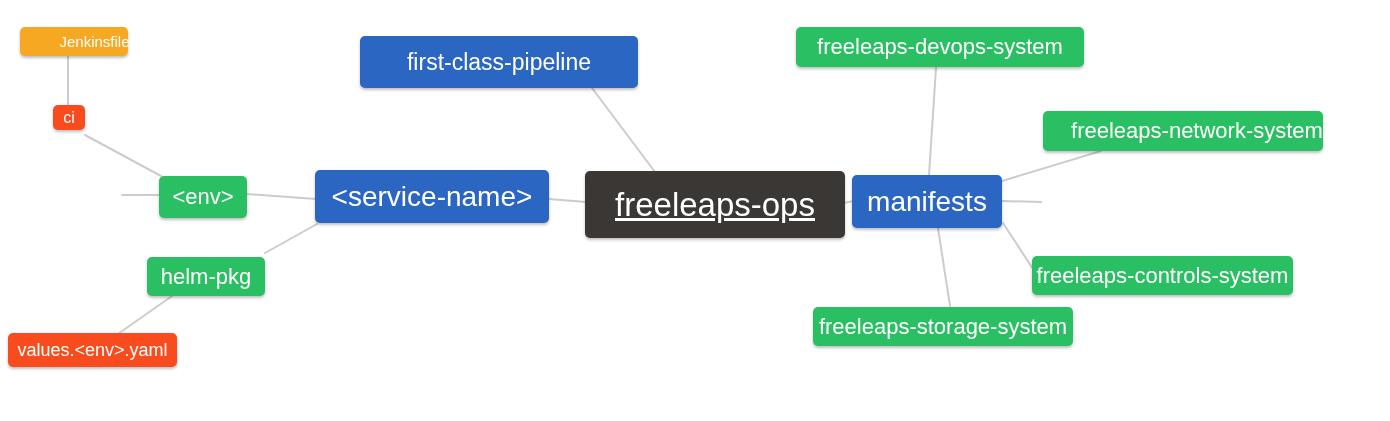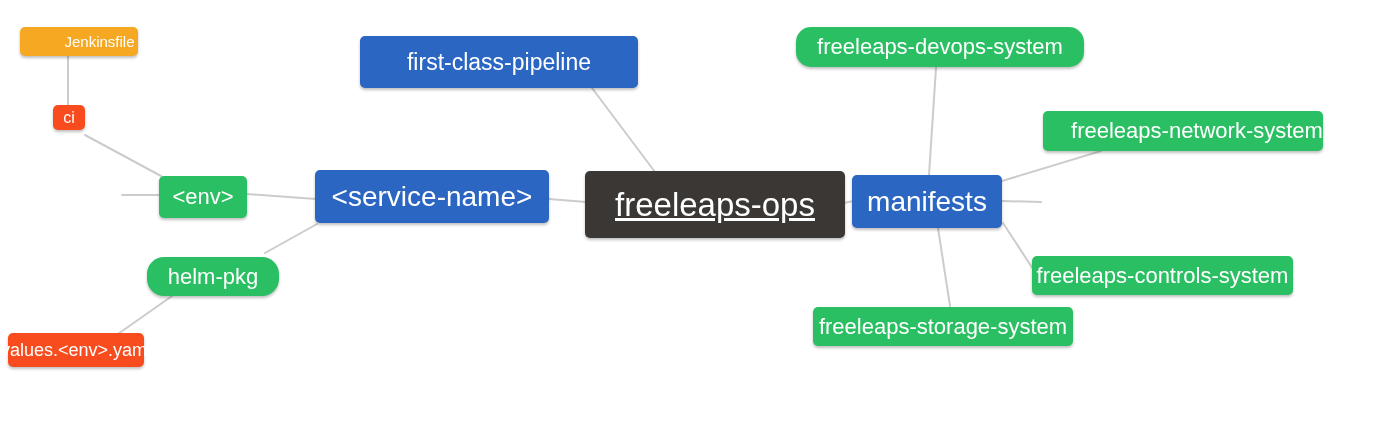--- a/index.html
+++ b/index.html
@@ -41,31 +41,31 @@
     box-sizing: border-box;
     font-weight: 400;
   }
   .root-node   { background: var(--root,   #3b3734); text-decoration: underline; }
   .lv1         { background: var(--level1, #2b66c2); }
   .lv2         { background: var(--level2, #2abf62); }
   .lv3         { background: var(--level3, #f94c1e); }
   .lv4         { background: var(--level4, #f6a822); }
 
   
-  .n-jenkinsfile { left: 20px;   top: 27px;  width: 118px;  height: 29px; font-size: 15px; padding-left: 41px; }
+  .n-jenkinsfile { left: 20px;   top: 27px;  width: 108px;  height: 29px; font-size: 15px; padding-left: 41px; }
   .n-ci          { left: 53px;   top: 105px; width: 32px;  height: 25px; font-size: 16px; }
   .n-argo        { left: 31px;   top: 177px; width: 91px;  height: 35px; font-size: 18px; }
   .n-env         { left: 159px;  top: 176px; width: 88px;  height: 42px; font-size: 22px; }
-  .n-helm        { left: 147px;  top: 257px; width: 132px; height: 39px; font-size: 22px; border-radius: 17px; }
-  .n-values      { left: 8px;    top: 333px; width: 136px; height: 34px; font-size: 18px; }
+  .n-helm        { left: 147px;  top: 257px; width: 118px; height: 39px; font-size: 22px; }
+  .n-values      { left: 8px;    top: 333px; width: 169px; height: 34px; font-size: 18px; }
   .n-fcp         { left: 315px;  top: 36px;  width: 278px; height: 52px; font-size: 23px; margin-left: 45px; }
   .n-service     { left: 315px;  top: 170px; width: 234px; height: 53px; font-size: 28px; }
   .n-root        { left: 585px;  top: 171px; width: 260px; height: 67px; font-size: 33px; }
   .n-manifests   { left: 852px;  top: 175px; width: 150px; height: 53px; font-size: 28px; }
-  .n-devops      { left: 796px;  top: 27px;  width: 288px; height: 40px; font-size: 22px; border-radius: 15px; }
+  .n-devops      { left: 796px;  top: 27px;  width: 288px; height: 40px; font-size: 22px; }
   .n-network     { left: 1043px; top: 111px; width: 280px; height: 40px; font-size: 22px; padding-left: 28px; }
   .n-monitoring  { left: 1041px; top: 185px; width: 332px; height: 40px; font-size: 22px; }
   .n-controls    { left: 1032px; top: 256px; width: 261px; height: 39px; font-size: 22px; }
   .n-storage     { left: 813px;  top: 307px; width: 260px; height: 39px; font-size: 22px; }
 </style>
 </head>
 <body>
 
 <div class="canvas">
 

